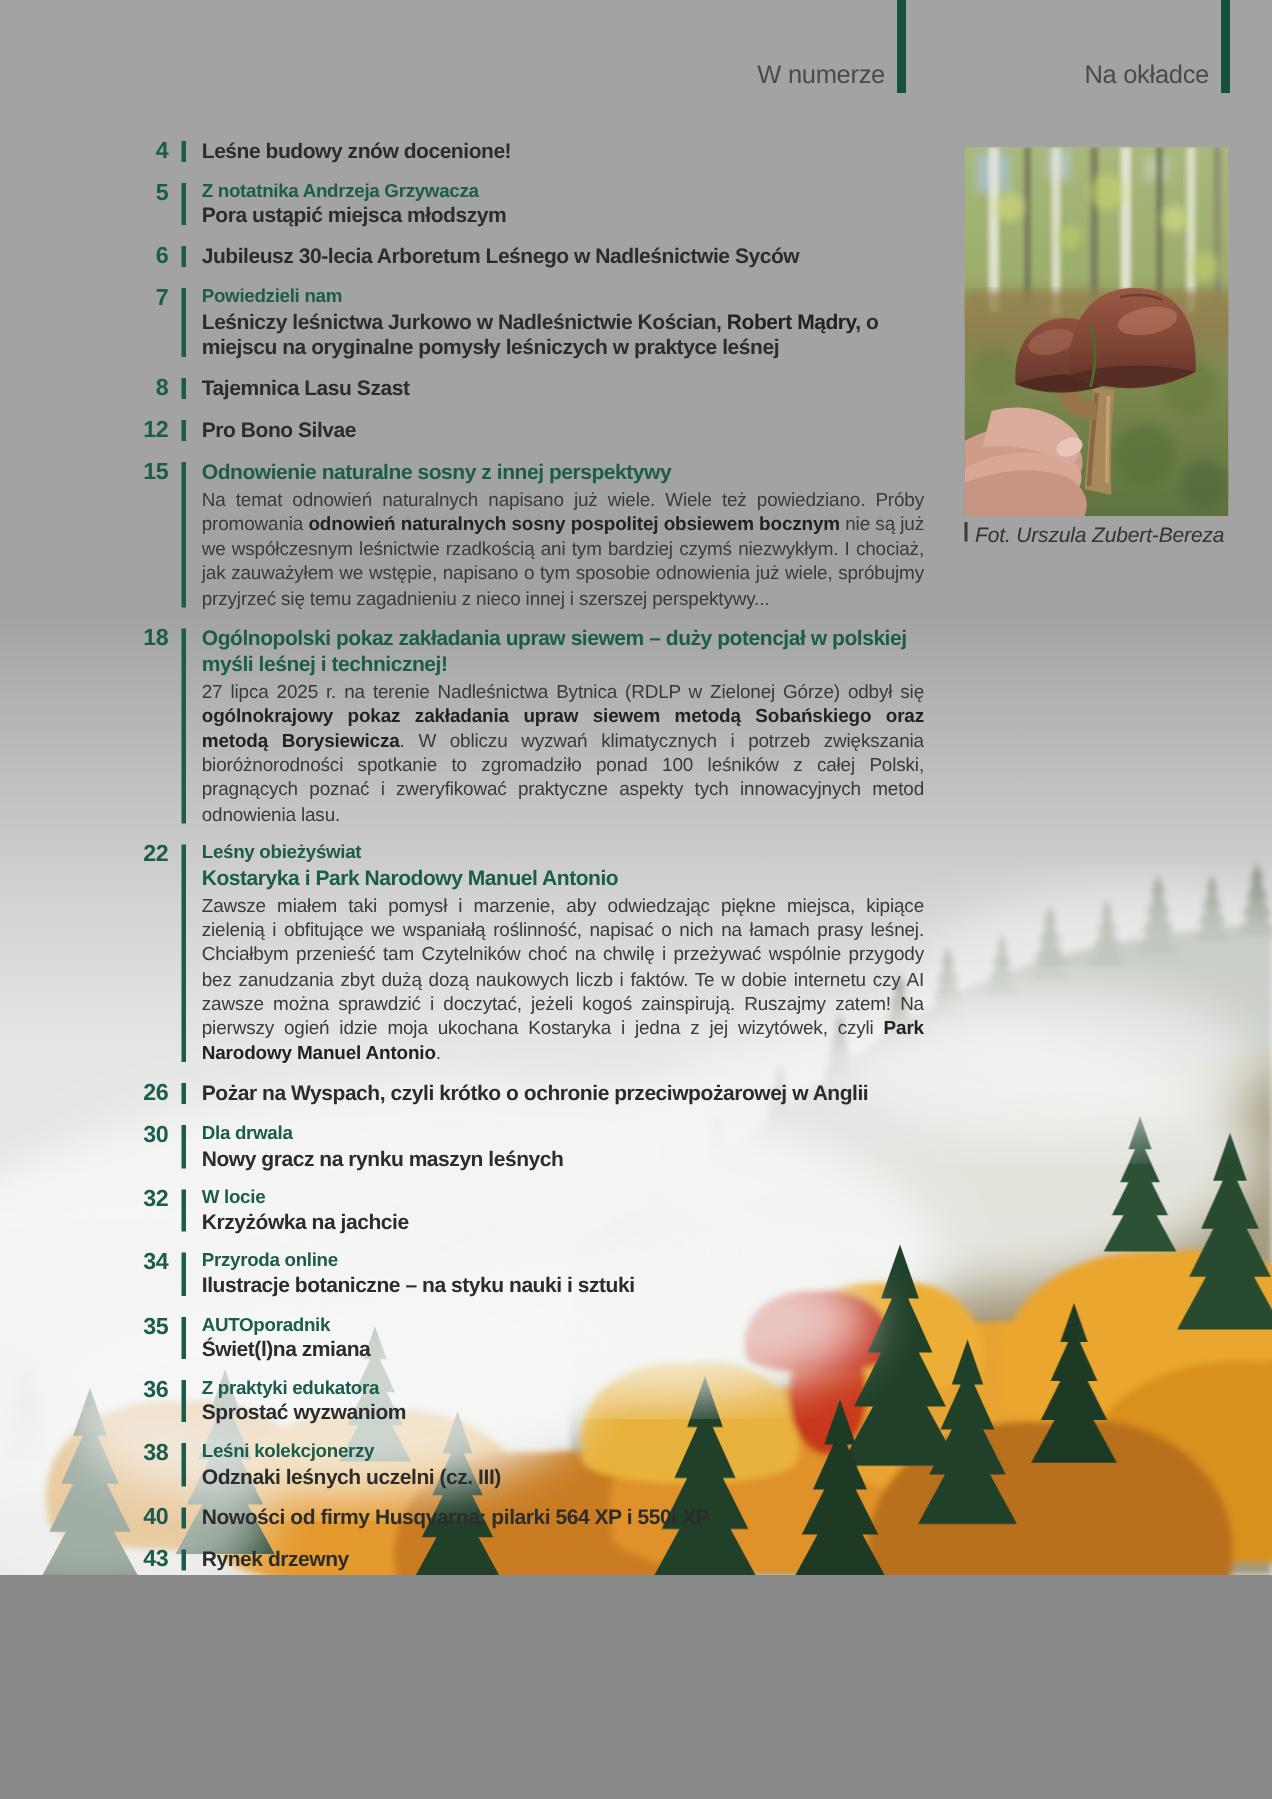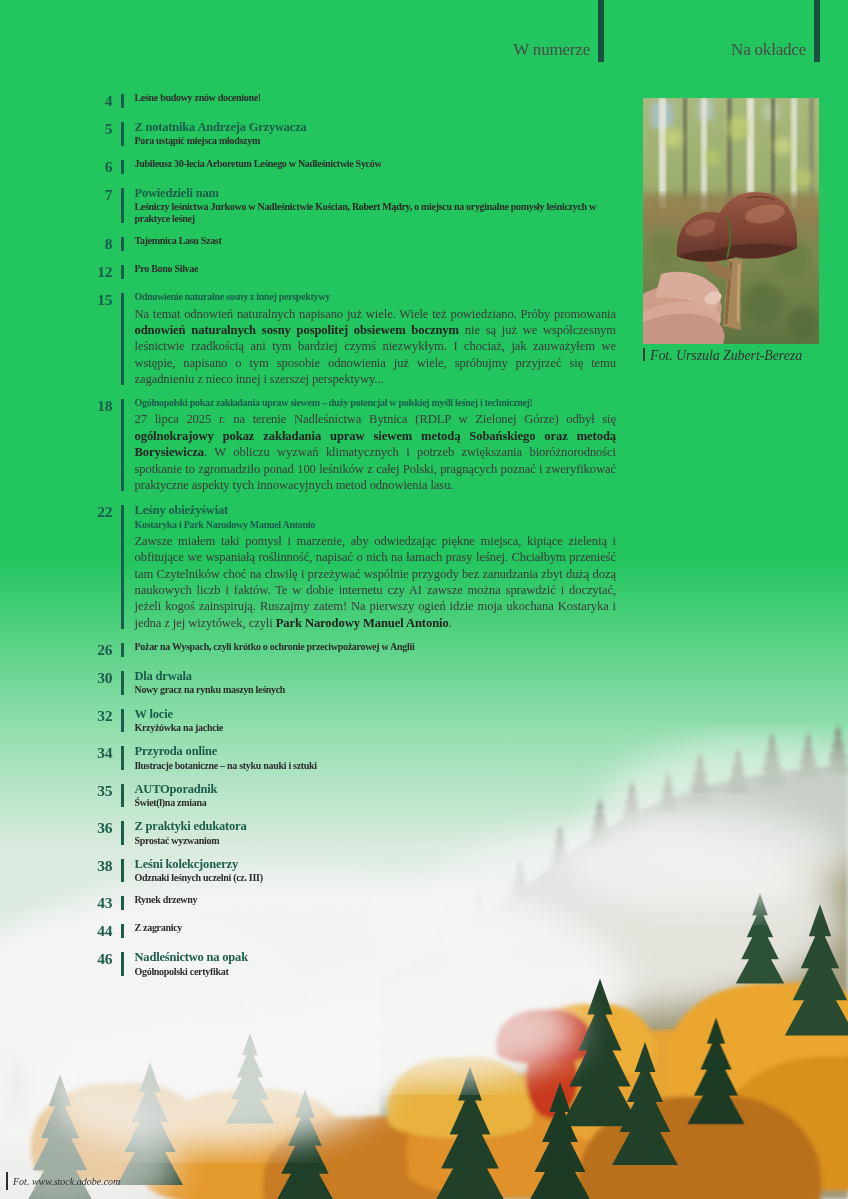--- a/index.html
+++ b/index.html
@@ -1,17 +1,17 @@
 <!DOCTYPE html>
 <html lang="pl" style="--accent-green: #1b5c4b; --bar-green: #17503f; --title-dark: #2c2c2c; --body-text: #3a3a3a;"><head>
 <meta charset="utf-8">
 <style>
   html,body{margin:0;padding:0;}
   body{font-family:"Liberation Sans",sans-serif;background:#888;}
-  .page{position:relative;width:848px;height:1199px;background:#22c55e;overflow:hidden;margin:0 auto;font-family:Liberation Serif, serif;}
+  .page{position:relative;width:848px;height:1050px;background:#a3a3a3;overflow:hidden;margin:0 auto;}
 
   
   .hdr-label{position:absolute;top:40px;font-size:17px;color:#4a4a4a;letter-spacing:-0.2px;}
   .hdr-label.left{right:258px;}
   .hdr-label.right{right:42px;text-align:center;}
   .hdr-bar{position:absolute;top:0;width:6px;height:62px;background:var(--bar-green);}
   .hdr-bar.left{left:598px;}
   .hdr-bar.right{left:814px;}
 
   
@@ -19,21 +19,21 @@
 
   
   .toc{position:absolute;left:84px;top:91px;width:532px;z-index:2;}
   .entry{display:flex;align-items:stretch;margin-bottom:9px;}
   .num{width:28px;flex:0 0 28px;text-align:right;font-size:15.5px;font-weight:700;
        color:var(--accent-green);letter-spacing:-0.4px;padding-top:1px;}
   .rule{flex:0 0 2.5px;width:2.5px;background:var(--accent-green);margin-left:9px;margin-right:11px;
         margin-top:3px;margin-bottom:2px;}
   .content{flex:1 1 auto;min-width:0;}
   .kicker{font-size:12.5px;font-weight:700;color:var(--accent-green);letter-spacing:-0.2px;line-height:1.15;padding-top:1px;}
-  .title{font-size:10px;font-weight:700;color:var(--title-dark);letter-spacing:-0.3px;line-height:1.22;padding-top:1px;}
+  .title{font-size:14px;font-weight:700;color:var(--title-dark);letter-spacing:-0.3px;line-height:1.22;padding-top:1px;}
   .title.green{color:var(--accent-green);}
   .body{font-size:12.6px;color:var(--body-text);line-height:1.3;text-align:justify;letter-spacing:-0.1px;margin-top:2px;}
   .body b, .title b{font-weight:700;color:#222;text-align:center;}
 
   
   .cover{position:absolute;left:643px;top:98px;width:176px;z-index:2;}
   .cover svg{display:block;}
   .cover-caption{display:flex;align-items:flex-start;margin-top:4px;}
   .cap-bar{width:2px;height:13px;background:#3a3a3a;margin-right:5px;flex:0 0 2px;}
   .cap-text{font-size:14px;font-style:italic;color:#333;letter-spacing:-0.1px;line-height:1.2;}
@@ -304,20 +304,29 @@
     <div class="entry">
       <div class="num">38</div>
       <div class="rule"></div>
       <div class="content">
         <div class="kicker">Leśni kolekcjonerzy</div>
         <div class="title">Odznaki leśnych uczelni (cz. III)</div>
 
       </div>
     </div>
 
+    <div class="entry">
+      <div class="num">40</div>
+      <div class="rule"></div>
+      <div class="content">
+
+        <div class="title">Nowości od firmy Husqvarna: pilarki 564 XP i 550i XP</div>
+
+      </div>
+    </div>
 
     <div class="entry">
       <div class="num">43</div>
       <div class="rule"></div>
       <div class="content">
 
         <div class="title">Rynek drzewny</div>
 
       </div>
     </div>

